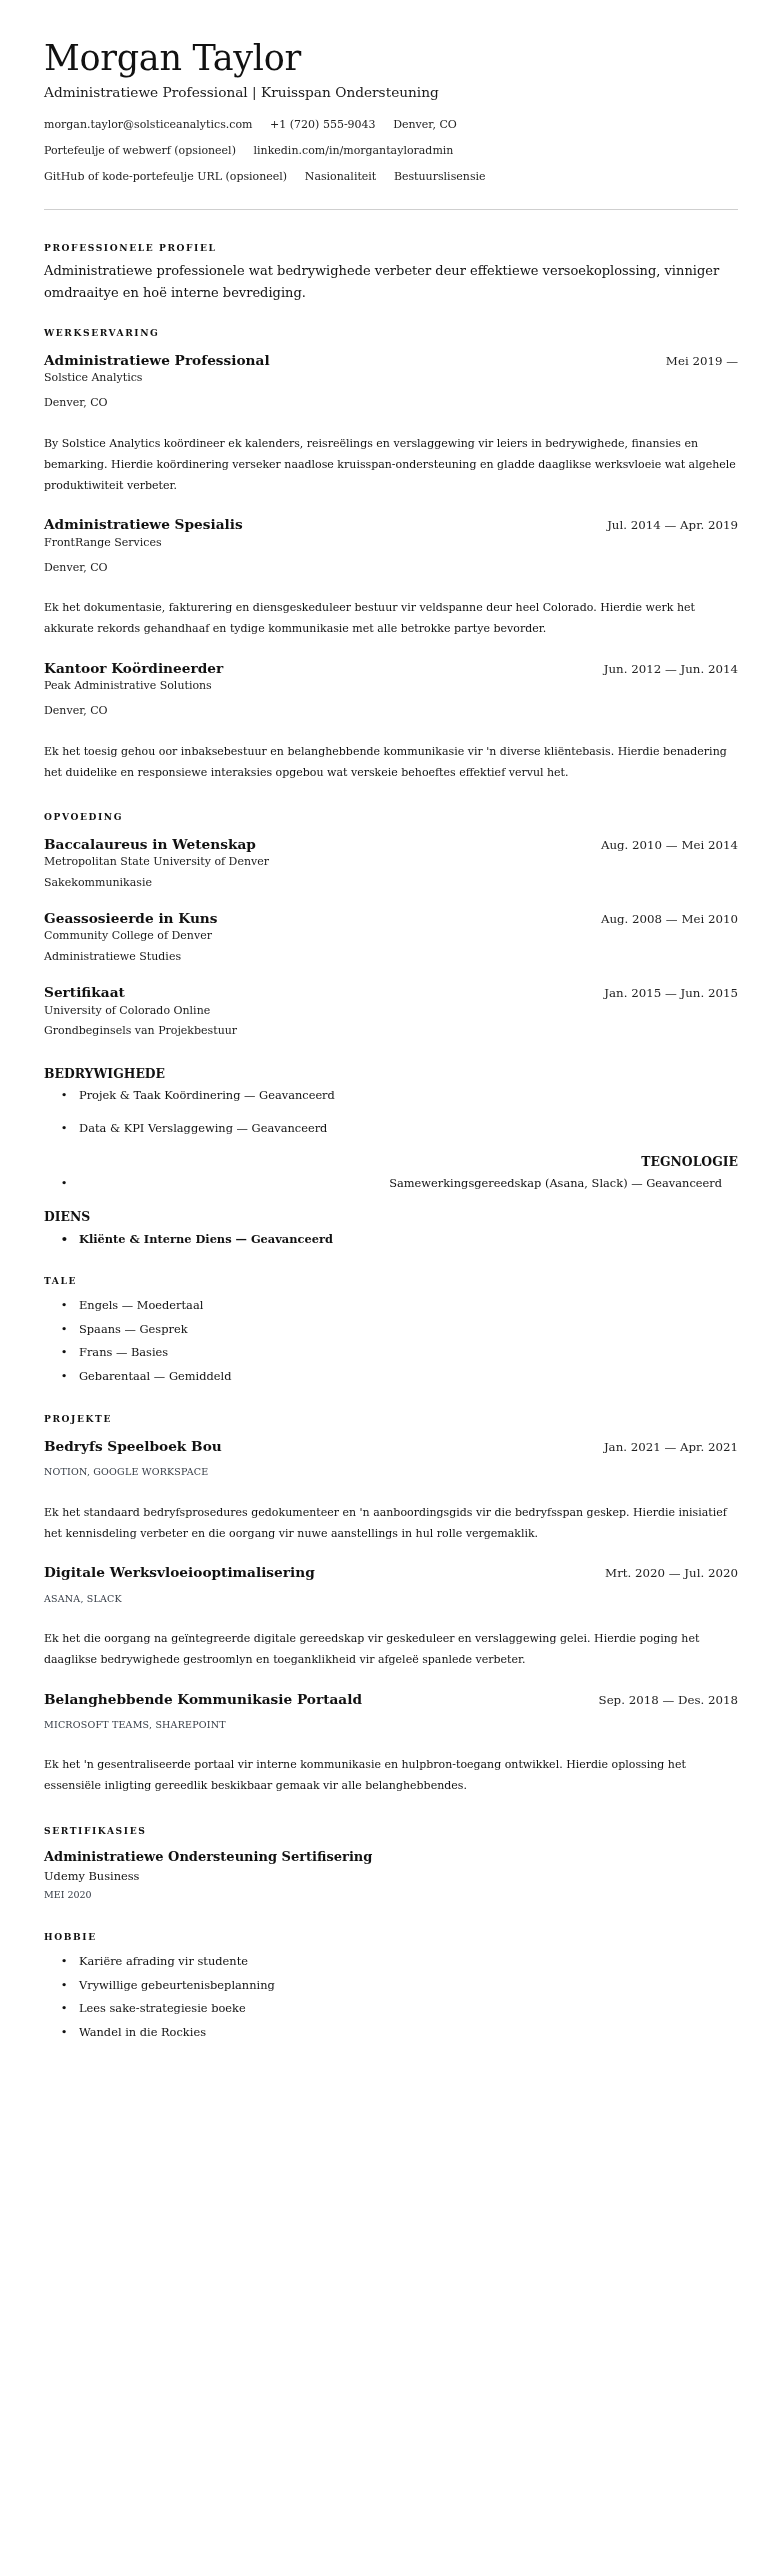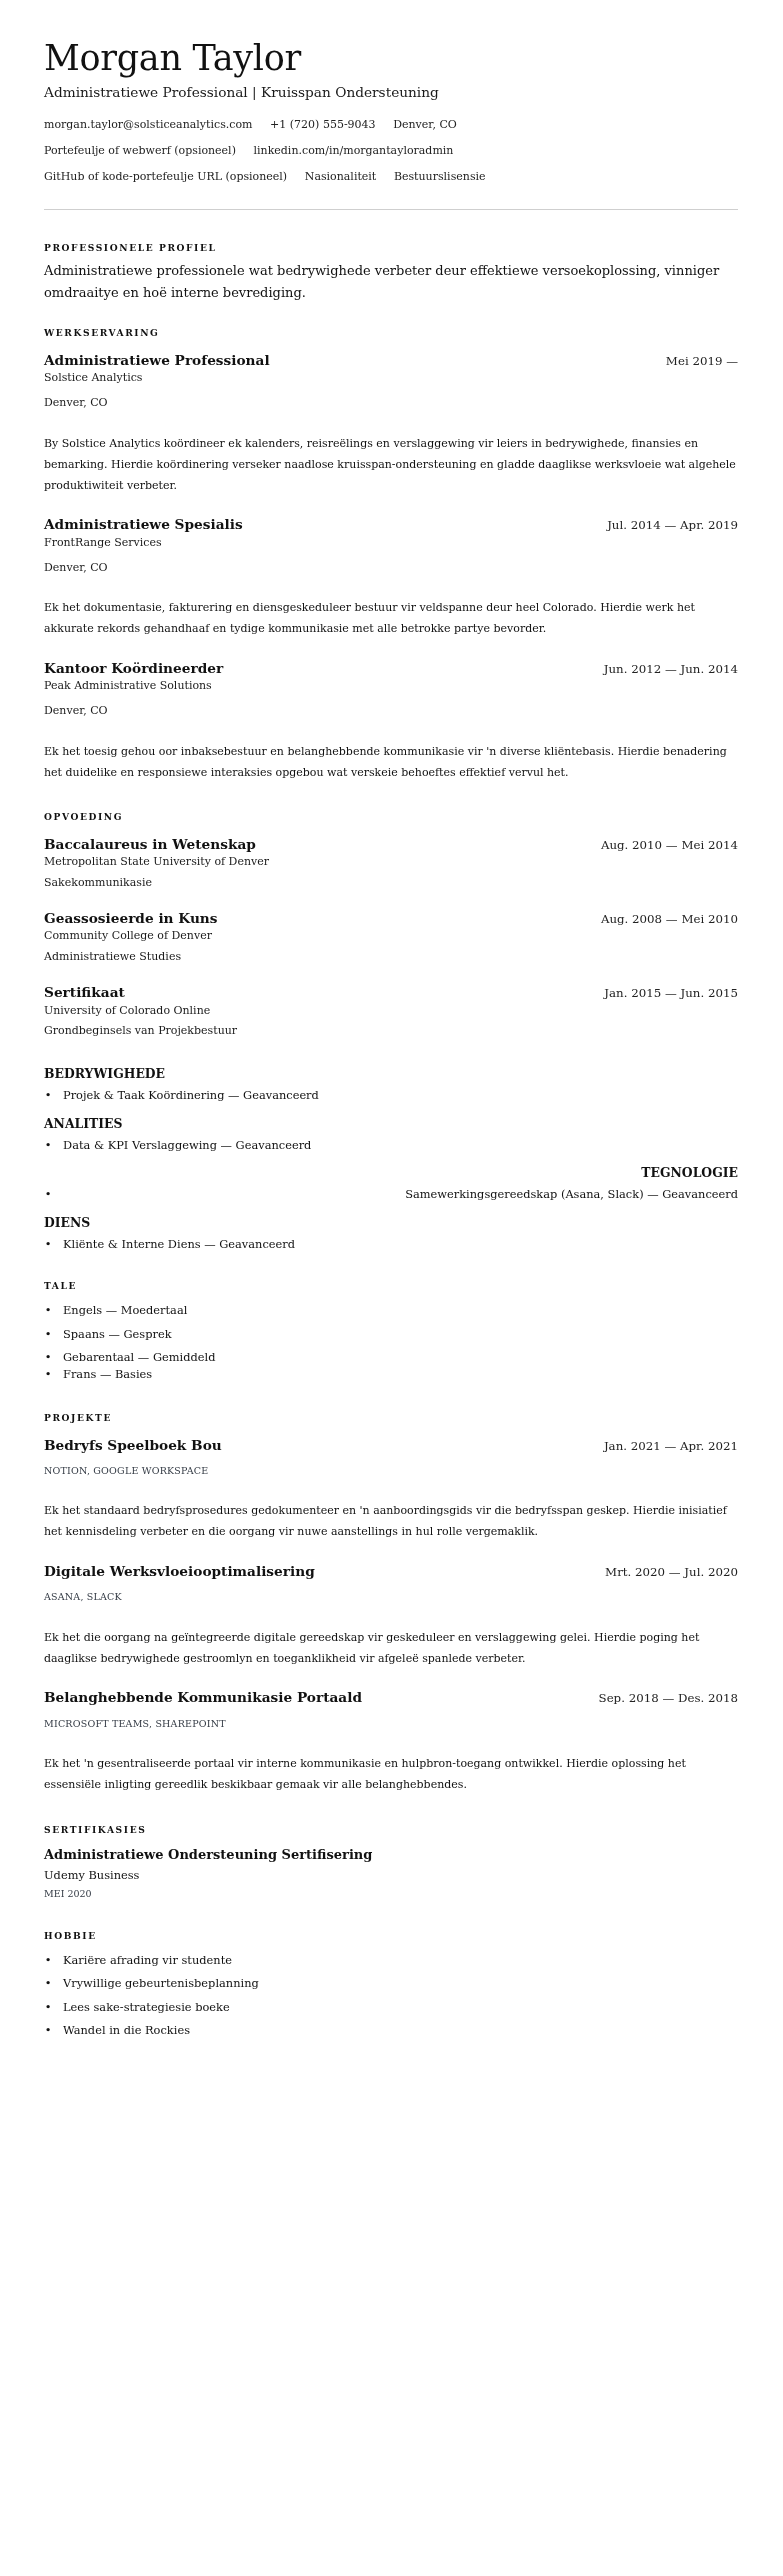--- a/index.html
+++ b/index.html
@@ -21,21 +21,21 @@
 
   .entry-head { display: flex; justify-content: space-between; align-items: baseline; }
   .entry-title { font-size: 13.7px; font-weight: bold; line-height: 18.3px; }
   .entry-date { font-size: 11.8px; color: #222; line-height: 18.3px; }
   .entry-sub { font-size: 11px; line-height: 15.7px; color: #1a1a1a; }
   .entry-loc { font-size: 11px; line-height: 15.7px; color: #1a1a1a; margin-top: 9.1px; }
   .entry-desc { font-size: 11px; line-height: 21px; color: #111; margin-top: 22px; }
   .tech { font-size: 9.5px; letter-spacing: 0.2px; color: #333a44; line-height: 14.4px; margin-top: 9.1px; text-transform: uppercase; }
 
   .skill-cat { font-size: 12.4px; font-weight: bold; line-height: 17px; }
-  ul.bullets { list-style: none; margin: 0; padding: 0; }
+  ul.bullets { list-style: none; margin: 16px; padding: 0; }
   ul.bullets li { position: relative; padding-left: 19px; font-size: 11.4px; line-height: 17px; }
   ul.bullets li::before { content: "•"; position: absolute; left: 0.7px; top: 0; }
   .cert-title { font-size: 13px; font-weight: bold; line-height: 15.7px; }
   .cert-issuer { font-size: 11.4px; line-height: 17px; margin-top: 3.9px; }
   .cert-date { font-size: 9.5px; color: #333a44; line-height: 13px; margin-top: 5.2px; text-transform: uppercase; }
 </style>
 </head>
 <body>
 
 <div class="page">
@@ -127,46 +127,45 @@
 
   <section style="margin-top:26px;">
 
     <div style="margin-top:9.1px;">
       <div class="skill-cat">BEDRYWIGHEDE</div>
       <ul class="bullets" style="margin-top:5.2px;">
         <li>Projek &amp; Taak Koördinering — Geavanceerd</li>
       </ul>
     </div>
     <div style="margin-top:10.4px;">
-      <div class="skill-cat">ANALITIES</div>
       <ul class="bullets" style="margin-top:5.2px;">
         <li>Data &amp; KPI Verslaggewing — Geavanceerd</li>
       </ul>
     </div>
     <div style="margin-top:10.4px;text-align:right;">
       <div class="skill-cat">TEGNOLOGIE</div>
       <ul class="bullets" style="margin-top:5.2px;">
         <li>Samewerkingsgereedskap (Asana, Slack) — Geavanceerd</li>
       </ul>
     </div>
     <div style="margin-top:10.4px;">
       <div class="skill-cat">DIENS</div>
-      <ul class="bullets" style="margin-top:5.2px;">
+      <ul class="bullets" style="margin-top:5.2px;font-weight:bold;">
         <li>Kliënte &amp; Interne Diens — Geavanceerd</li>
       </ul>
     </div>
   </section>
 
   <section style="margin-top:26px;">
     <h2 class="section-title">Tale</h2>
     <ul class="bullets" style="margin-top:10.4px;">
       <li style="margin-bottom:6.5px;">Engels — Moedertaal</li>
       <li style="margin-bottom:6.5px;">Spaans — Gesprek</li>
+      <li style="margin-bottom:6.5px;">Frans — Basies</li>
       <li>Gebarentaal — Gemiddeld</li>
-      <li style="margin-bottom:6.5px;">Frans — Basies</li>
     </ul>
   </section>
 
   <section style="margin-top:27.4px;">
     <h2 class="section-title">Projekte</h2>
 
     <div class="entry" style="margin-top:11.8px;">
       <div class="entry-head">
         <span class="entry-title">Bedryfs Speelboek Bou</span>
         <span class="entry-date">Jan. 2021 — Apr. 2021</span>

